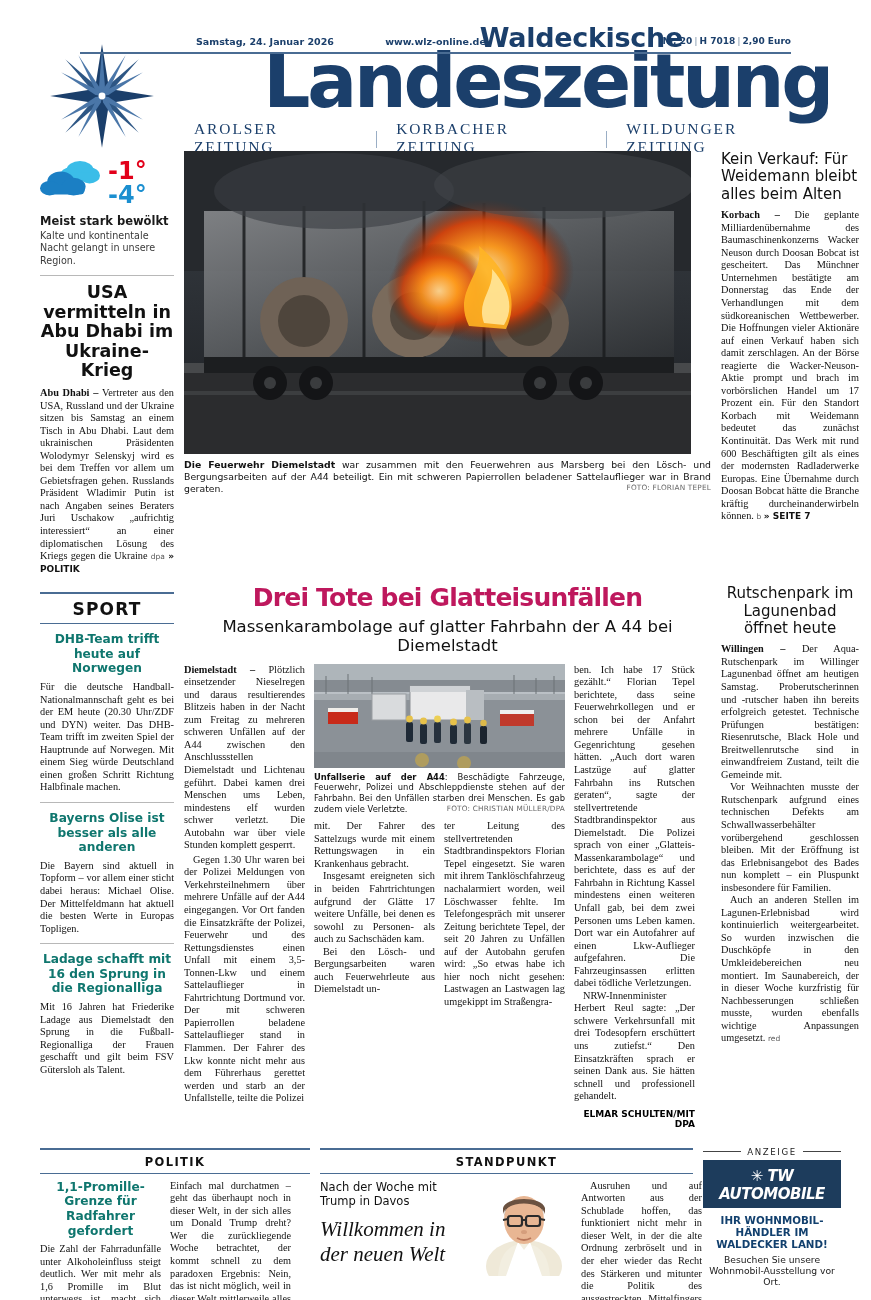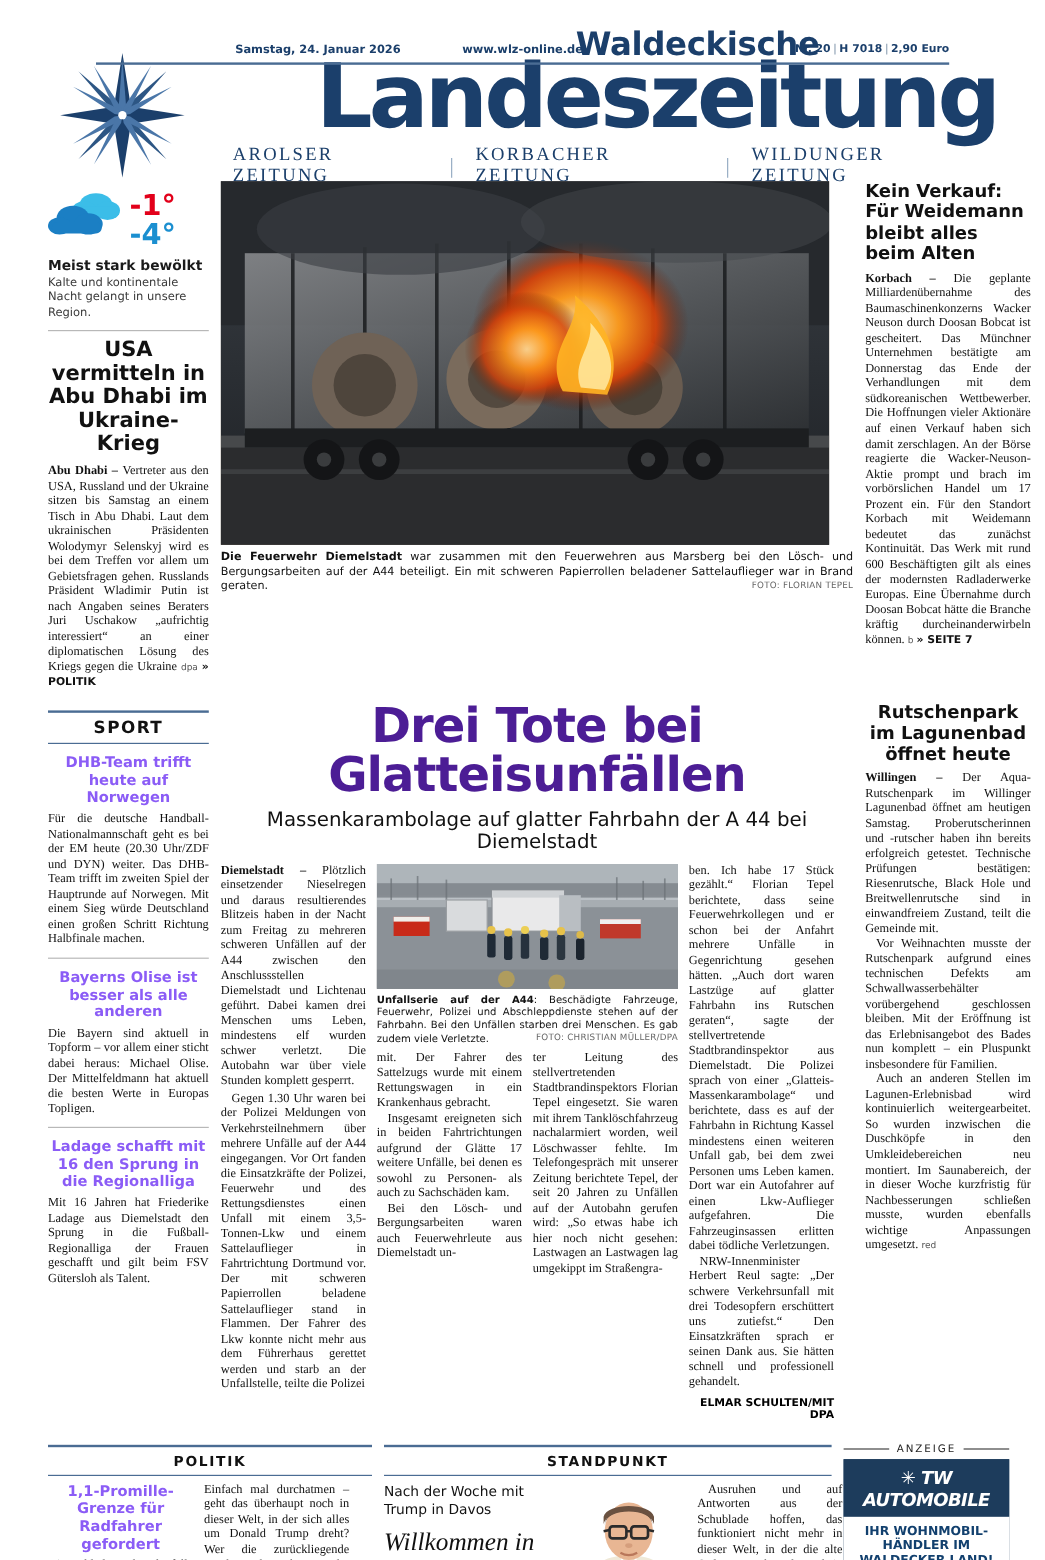--- a/index.html
+++ b/index.html
@@ -53,45 +53,45 @@
   .w-title { font-family:"DejaVu Sans",sans-serif; font-weight:700; font-size: 11.5px; color:#1a1a1a; margin-top: 6px; }
   .w-desc  { font-family:"DejaVu Sans",sans-serif; font-size: 9.6px; color:#3a3a3a; line-height:1.28; margin-top:2px; }
 
   .rule-thin { border-top: 1px solid #b8b8b8; margin: 8px 0 7px 0; }
   .rule-blue { border-top: 2.2px solid #4a6c93; margin: 7px 0 5px 0; }
   .rule-blue-thin { border-top: 1.4px solid #4a6c93; margin: 4px 0 4px 0; }
 
   .hl-left { font-family:"DejaVu Sans",sans-serif; font-weight:700; font-size: 17.5px;
              line-height:1.12; color:#111; text-align:center; margin-bottom: 6px; }
   .hl-left-sm { font-family:"DejaVu Sans",sans-serif; font-weight:700; font-size: 12.2px;
-             line-height:1.2; color:#8b5cf6; text-align:center; margin: 8px 0 5px 0; }
+             line-height:1.2; color:#0f766e; text-align:center; margin: 8px 0 5px 0; }
 
   .body-txt { font-family:"Liberation Serif", serif; font-size: 10.3px; line-height: 1.22;
               text-align: justify; color: #111; hyphens: auto; }
   .body-txt b, .lead { font-weight: 700; }
   .ref { font-family:"DejaVu Sans",sans-serif; font-weight:700; font-size: 9px; }
   .credit { font-family:"DejaVu Sans",sans-serif; font-size: 7.5px; color:#555; }
 
   
   .photo-main { width: 507px; height: 303px; position: relative; overflow:hidden;
                 background: linear-gradient(170deg,#2b2b2e 0%,#3d3a33 38%,#6a5b45 58%,#1e1c1a 100%); }
   .cap-main { font-family:"DejaVu Sans",sans-serif; font-size: 9.3px; line-height:1.3; color:#111;
               margin-top: 5px; text-align: justify; }
   .cap-main b { font-weight: 700; }
   .cap-credit { font-family:"DejaVu Sans",sans-serif; font-size: 7.3px; color:#666; letter-spacing:.2px; }
 
-  .hl-right { font-family:"DejaVu Sans",sans-serif; font-weight:700; font-size: 15px;
+  .hl-right { font-family:"DejaVu Sans",sans-serif; font-weight:400; font-size: 15px;
               line-height:1.16; color:#111; margin-bottom: 6px; }
 
   
   .band2 { display:flex; gap: 10px; margin-top: 10px; }
-  .kicker { font-family:"DejaVu Sans",sans-serif; font-weight:700; font-size: 14px;
+  .kicker { font-family:"DejaVu Sans",sans-serif; font-weight:700; font-size: 17px;
             letter-spacing: 1.2px; text-align:center; color:#111; }
-  .hero-hl { font-family:"DejaVu Sans",sans-serif; font-weight:700; font-size: 40px;
-             line-height:1.02; text-align:center; color:#4c1d95; letter-spacing:-0.8px; }
+  .hero-hl { font-family:"DejaVu Sans",sans-serif; font-weight:700; font-size: 25px;
+             line-height:1.02; text-align:center; color:#be185d; letter-spacing:-0.8px; }
   .hero-sub{ font-family:"DejaVu Sans",sans-serif; font-size: 16.5px; line-height:1.15;
              text-align:center; color:#111; margin-top: 7px; }
   .hero-cols { display:flex; gap: 9px; margin-top: 8px; }
   .hc { width: 121px; flex:none; }
   .photo-inset { width: 251px; height: 104px; position: relative; overflow:hidden;
       background: linear-gradient(180deg,#b9bcc0 0%,#9aa0a4 42%,#6e7479 70%,#4a4e52 100%); }
   .cap-inset { font-family:"DejaVu Sans",sans-serif; font-size: 8.4px; line-height:1.27;
                color:#111; margin-top: 4px; text-align: justify; }
 
   

